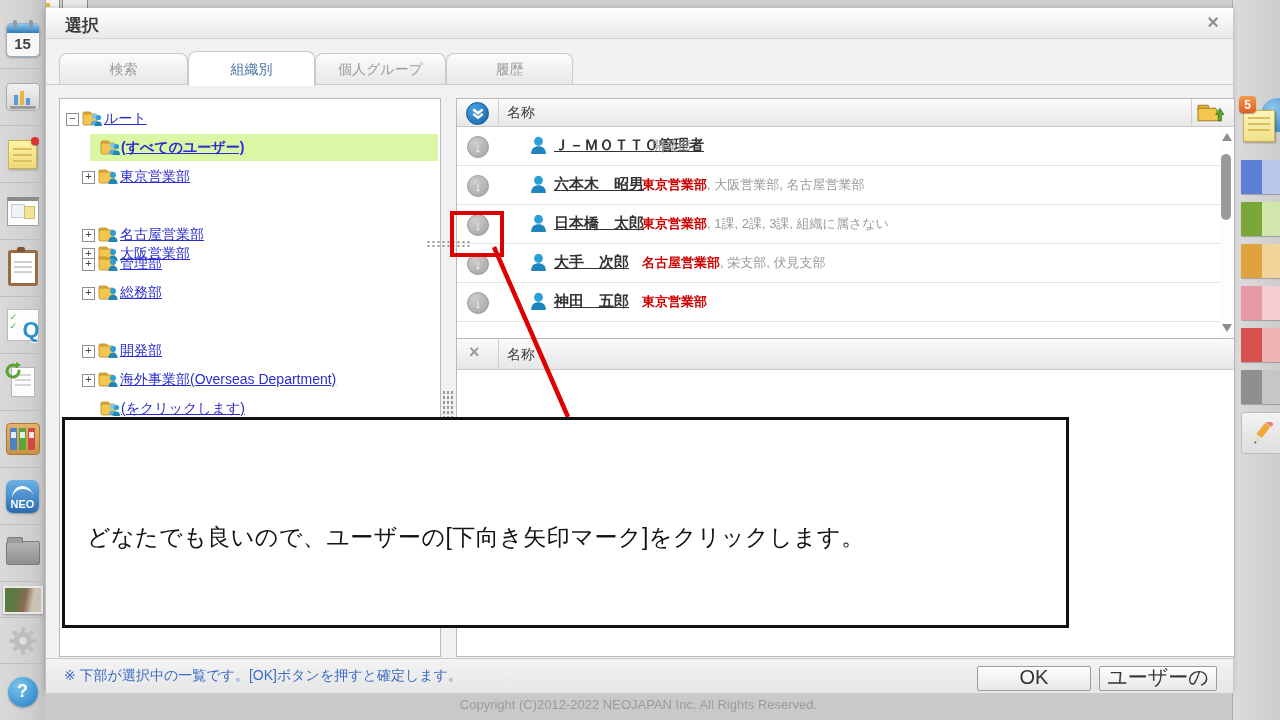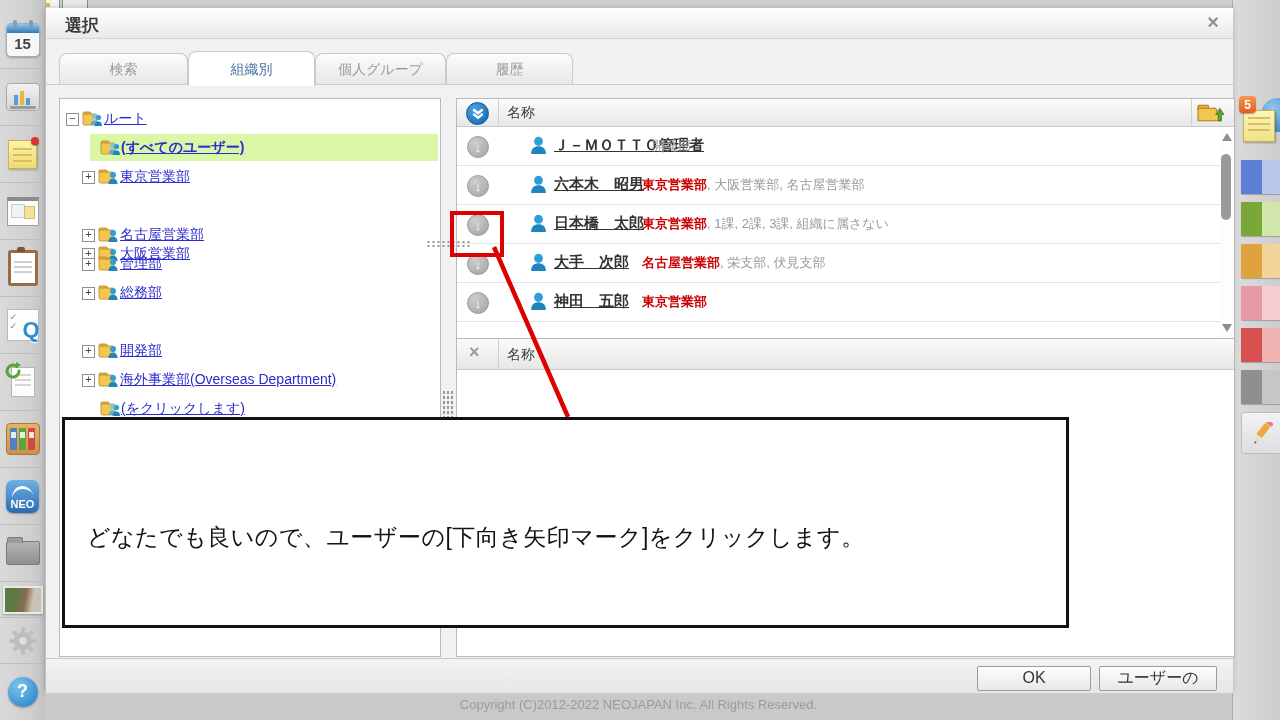--- a/index.html
+++ b/index.html
@@ -116,21 +116,21 @@
 
   
   .selpanel{position:absolute;left:410px;top:330px;width:777px;height:317px;background:#fff;border:1px solid #b9b9b9;z-index:2;}
   .xicon{position:absolute;left:12px;top:3px;font-size:18px;font-weight:bold;color:#9a9a9a;}
   .selpanel .lheader{height:30px;}
   .selpanel .colname{top:7px;}
 
   
   .footerbar{position:absolute;left:0;right:0;top:650px;height:34px;background:linear-gradient(#f3f3f3,#e6e6e6);border-top:1px solid #c8c8c8;z-index:2;}
   .footnote{position:absolute;left:18px;top:8px;font-size:14px;color:#3a6bc6;}
-  .btn{position:absolute;top:7px;height:23px;line-height:21px;text-align:center;font-size:16px;color:#333;
+  .btn{position:absolute;top:7px;height:23px;line-height:21px;text-align:center;font-size:20px;color:#333;
        background:linear-gradient(#fefefe,#e8e8e8);border:1px solid #9c9c9c;border-radius:2px;box-shadow:inset 0 1px 0 #fff;}
   .copyright{position:absolute;left:45px;top:692px;width:1187px;height:28px;background:#c9c9c9;
              font-size:13px;color:#9b9b9b;text-align:center;line-height:26px;}
 
   
   .redbox{position:absolute;left:450px;top:211px;width:46px;height:38px;border:4px solid #dd0000;z-index:8;}
   .redline{position:absolute;left:0;top:0;width:1280px;height:720px;pointer-events:none;z-index:7;}
   .callout{position:absolute;left:62px;top:417px;width:1001px;height:205px;background:#fff;border:3px solid #111;z-index:9;}
   .callout .txt{position:absolute;left:22px;top:83px;font-size:23px;color:#111;letter-spacing:.5px;margin-top:19px;}
 
@@ -477,20 +477,21 @@
 
     <div class="selpanel">
       <div class="lheader">
         <span class="xicon">×</span>
         <span class="vline" style="left:41px;"></span>
         <span class="colname">名称</span>
       </div>
     </div>
 
     <div class="footerbar">
+      <span class="footnote">※ 下部が選択中の一覧です。[OK]ボタンを押すと確定します。</span>
       <div class="btn" style="left:931px;width:112px;">OK</div>
       <div class="btn" style="left:1053px;width:116px;">ユーザーの</div>
     </div>
   </div>
 
   <div class="copyright">Copyright (C)2012-2022 NEOJAPAN Inc. All Rights Reserved.</div>
 
   <svg class="redline">
     <line x1="494" y1="247" x2="568" y2="417" stroke="#dd0000" stroke-width="4.5"></line>
   </svg>

